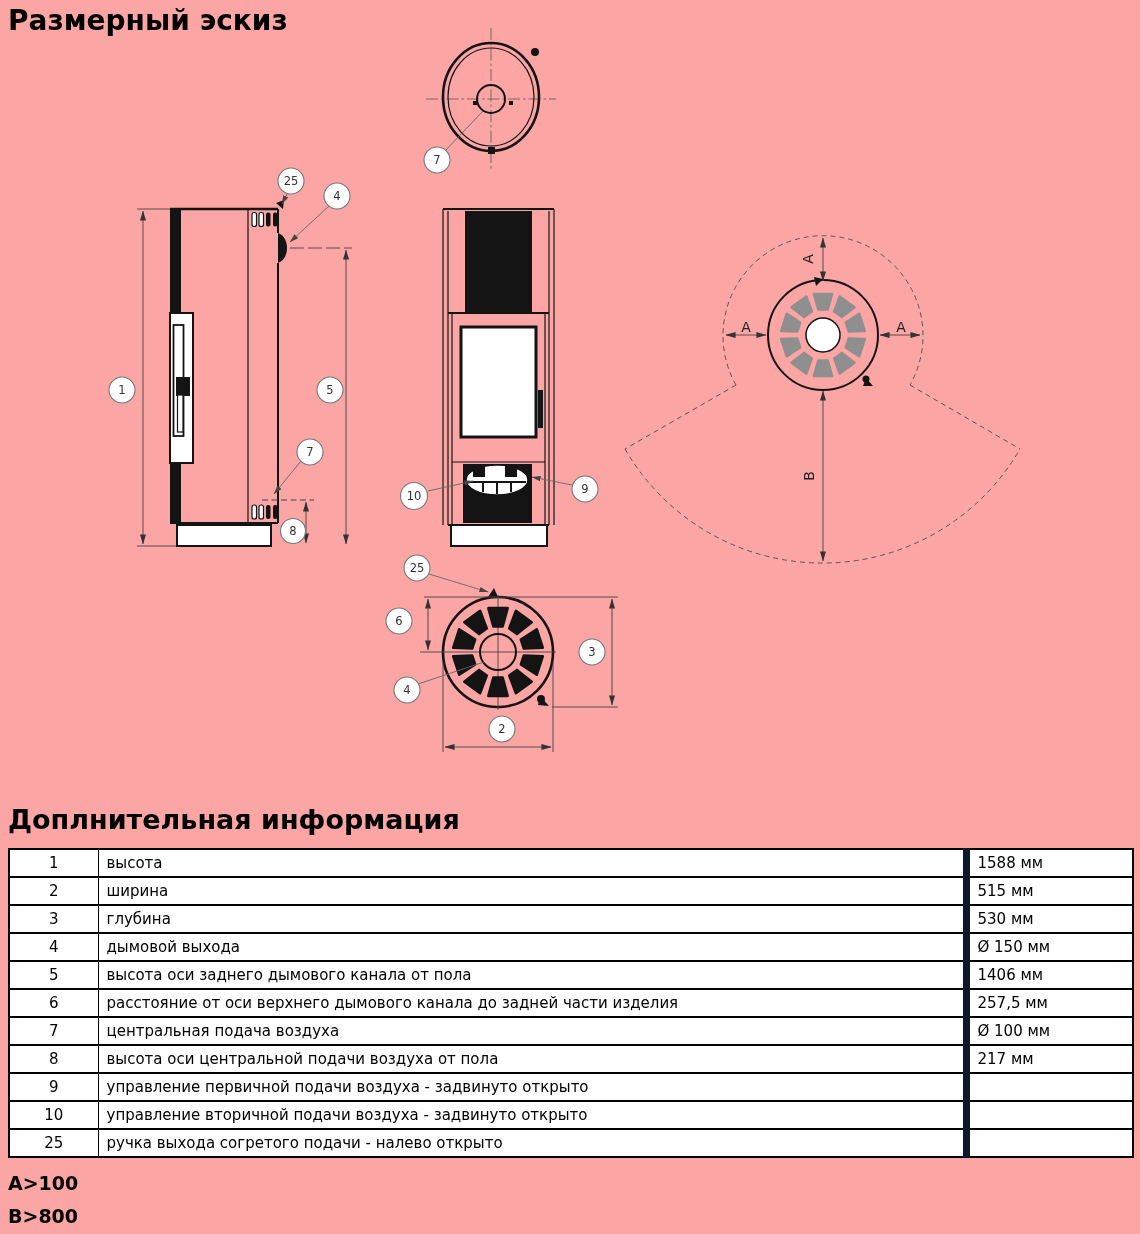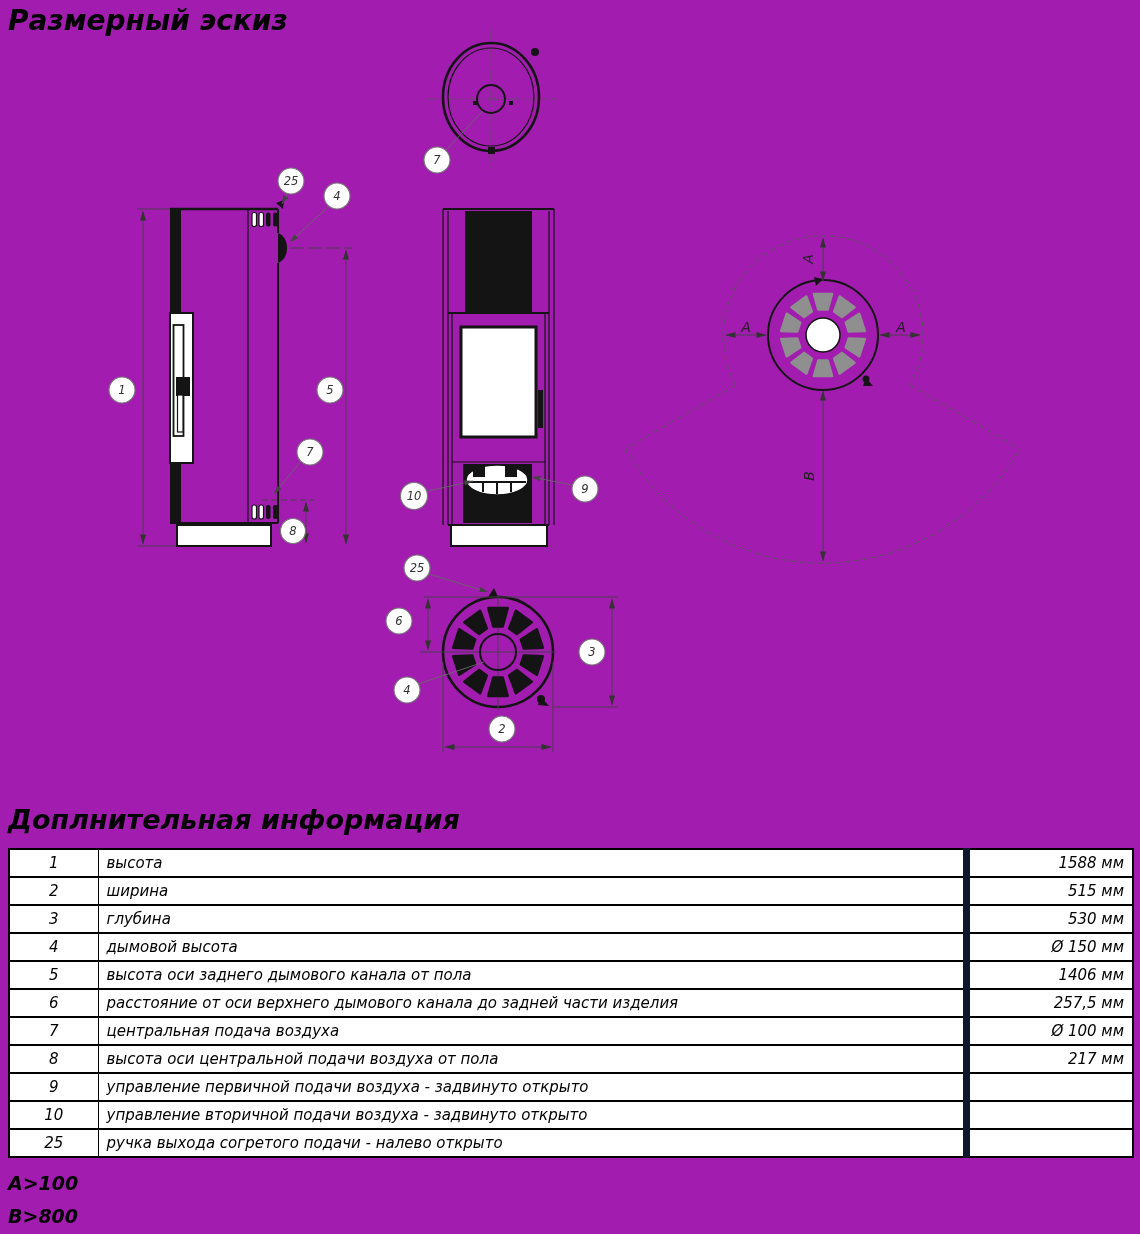--- a/index.html
+++ b/index.html
@@ -1,17 +1,17 @@
 <!DOCTYPE html>
 <html><head>
 <meta charset="utf-8">
 <style>
   html,body{margin:0;padding:0;background:#fff;}
-  .page{position:relative;width:1140px;height:1234px;background:#a21caf;overflow:hidden;
-        font-family:"DejaVu Sans",sans-serif;color:#000;font-style:italic;}
+  .page{position:relative;width:1140px;height:1234px;background:#fca5a5;overflow:hidden;
+        font-family:"DejaVu Sans",sans-serif;color:#000;}
   h1.title{position:absolute;top:4px;left:8px;margin:0;font-size:28px;font-weight:700;letter-spacing:0;}
   h2.subtitle{position:absolute;top:804px;left:8px;margin:0;font-size:27px;font-weight:700;}
   svg.drawing{position:absolute;top:0;left:0;}
 
   
   .thick{fill:none;stroke:#141414;stroke-width:2.6;}
   .med{fill:none;stroke:#141414;stroke-width:2;}
   .thin{fill:none;stroke:#141414;stroke-width:1.2;}
   .solid{fill:#141414;stroke:none;}
   .dim{fill:none;stroke:#444;stroke-width:0.9;}
@@ -26,21 +26,21 @@
   .dimlabel{font-family:"DejaVu Sans",sans-serif;font-size:14px;fill:#222;
             text-anchor:middle;dominant-baseline:central;}
 
   
   table.info{position:absolute;top:848px;left:8px;width:1124px;border-collapse:collapse;
              table-layout:fixed;border:2px solid #000;}
   table.info td{border-top:2px solid #000;border-bottom:2px solid #000;height:26px;
                 padding:0 8px;font-size:15px;background:#fff;overflow:hidden;white-space:nowrap;}
   td.c-num{border-right:1.5px solid #000;text-align:center;}
   td.c-desc{border-right:7px solid #0f172a;text-align:left;}
-  td.c-val{text-align:right;}
+  td.c-val{text-align:left;}
 
   .note{position:absolute;left:8px;font-size:19px;font-weight:700;}
   .note-a{top:1172px;text-align:center;}
   .note-b{top:1205px;}
 </style>
 </head>
 <body>
 
 <div class="page">
 
@@ -284,21 +284,21 @@
           <td class="c-desc">ширина</td>
           <td class="c-val">515 мм</td>
         </tr>
         <tr>
           <td class="c-num">3</td>
           <td class="c-desc">глубина</td>
           <td class="c-val">530 мм</td>
         </tr>
         <tr>
           <td class="c-num">4</td>
-          <td class="c-desc">дымовой высота</td>
+          <td class="c-desc">дымовой выхода</td>
           <td class="c-val">Ø 150 мм</td>
         </tr>
         <tr>
           <td class="c-num">5</td>
           <td class="c-desc">высота оси заднего дымового канала от пола</td>
           <td class="c-val">1406 мм</td>
         </tr>
         <tr>
           <td class="c-num">6</td>
           <td class="c-desc">расстояние от оси верхнего дымового канала до задней части изделия</td>

